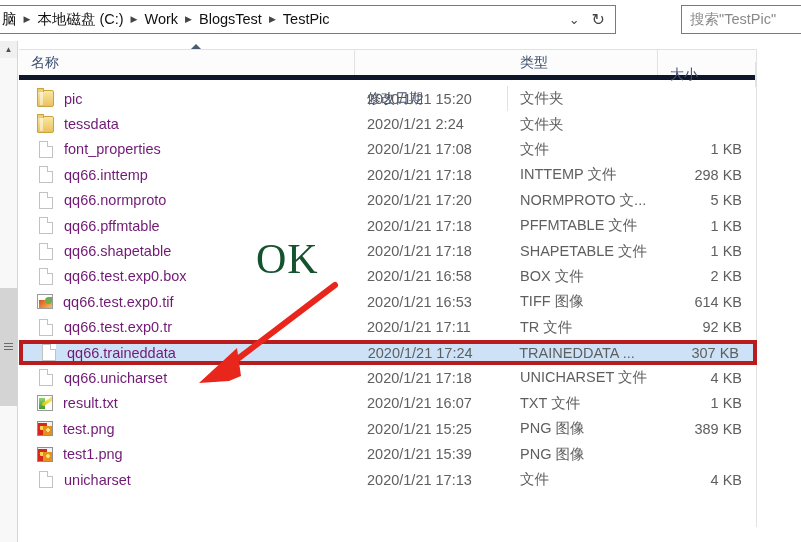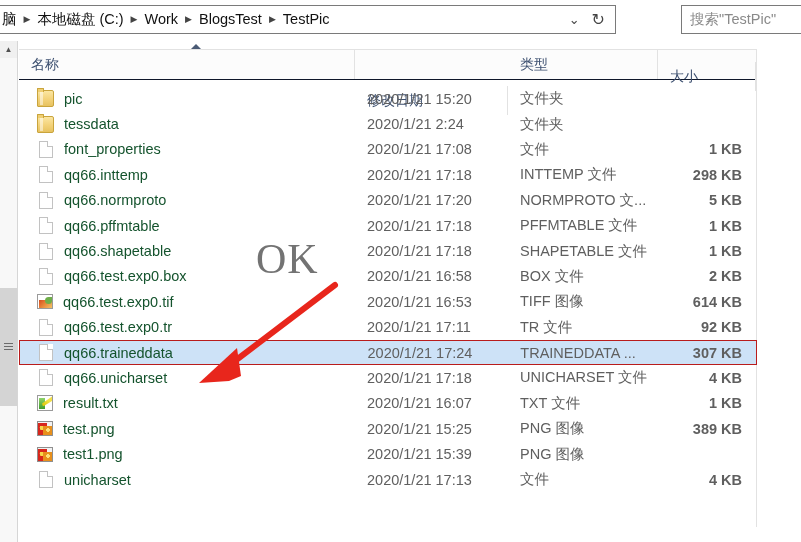--- a/index.html
+++ b/index.html
@@ -146,21 +146,21 @@
     border-left: 5px solid transparent;
     border-right: 5px solid transparent;
     border-bottom: 5px solid #4a5b75;
   }
   .header {
     position: absolute;
     left: 19px; top: 49px;
     width: 738px; height: 31px;
     background: #fcfcfc;
     border-top: 1px solid #e2e2e2;
-    border-bottom: 1px solid #0f172a;
+    border-bottom: 5px solid #0f172a;
     box-sizing: border-box;
     display: flex;
   }
   .hcell {
     font-size: 14px;
     color: #3d5070;
     display: flex;
     align-items: center;
     padding-left: 12px;
     box-sizing: border-box;
@@ -181,53 +181,52 @@
   }
   .row {
     position: relative;
     display: flex;
     align-items: center;
     height: 25.4px;
     box-sizing: border-box;
   }
   .row.selected {
     background: #cde2f7;
-    border: 1px solid #b91c1c;
+    border: 4px solid #b91c1c;
   }
   .cell {
     box-sizing: border-box;
     height: 100%;
     display: flex;
     align-items: center;
     font-size: 14.5px;
     overflow: hidden;
     white-space: nowrap;
   }
   .cell.name {
     width: 336px;
     padding-left: 18px;
-    color: #14532d;
+    color: #701a75;
   }
   .row.selected .cell.name { padding-left: 17px; }
   .cell.date {
     width: 153px;
     padding-left: 12px;
     color: #5f5f5f;
   }
   .cell.type {
     width: 150px;
     padding-left: 12px;
     color: #5f5f5f;
   }
   .cell.size {
     width: 98px;
     padding-right: 14px;
     color: #5f5f5f;
     justify-content: flex-end;
-    font-weight: bold;
   }
   .icon {
     width: 17px;
     height: 17px;
     margin-right: 10px;
     flex: none;
     position: relative;
   }
 
   
@@ -565,21 +564,21 @@
         <div class="cell name">
           <span class="icon ic-file"></span>
           <span>unicharset</span>
         </div>
         <div class="cell date">2020/1/21 17:13</div>
         <div class="cell type">文件</div>
         <div class="cell size">4 KB</div>
       </div>
     </div>
 
-  <div class="ok-text" style="color: #737373;">OK</div>
+  <div class="ok-text" style="color: #14532d;">OK</div>
   <svg class="arrow-svg" viewBox="0 0 155 115">
     <g id="arrowg">
       <line x1="150" y1="5" x2="38" y2="90" stroke="#e8261c" stroke-width="6" stroke-linecap="round"></line>
       <polygon points="14,103 52,68 56,96 44,101" fill="#e8261c"></polygon>
     </g>
   </svg>
 
 </div>
 
 </body></html>

